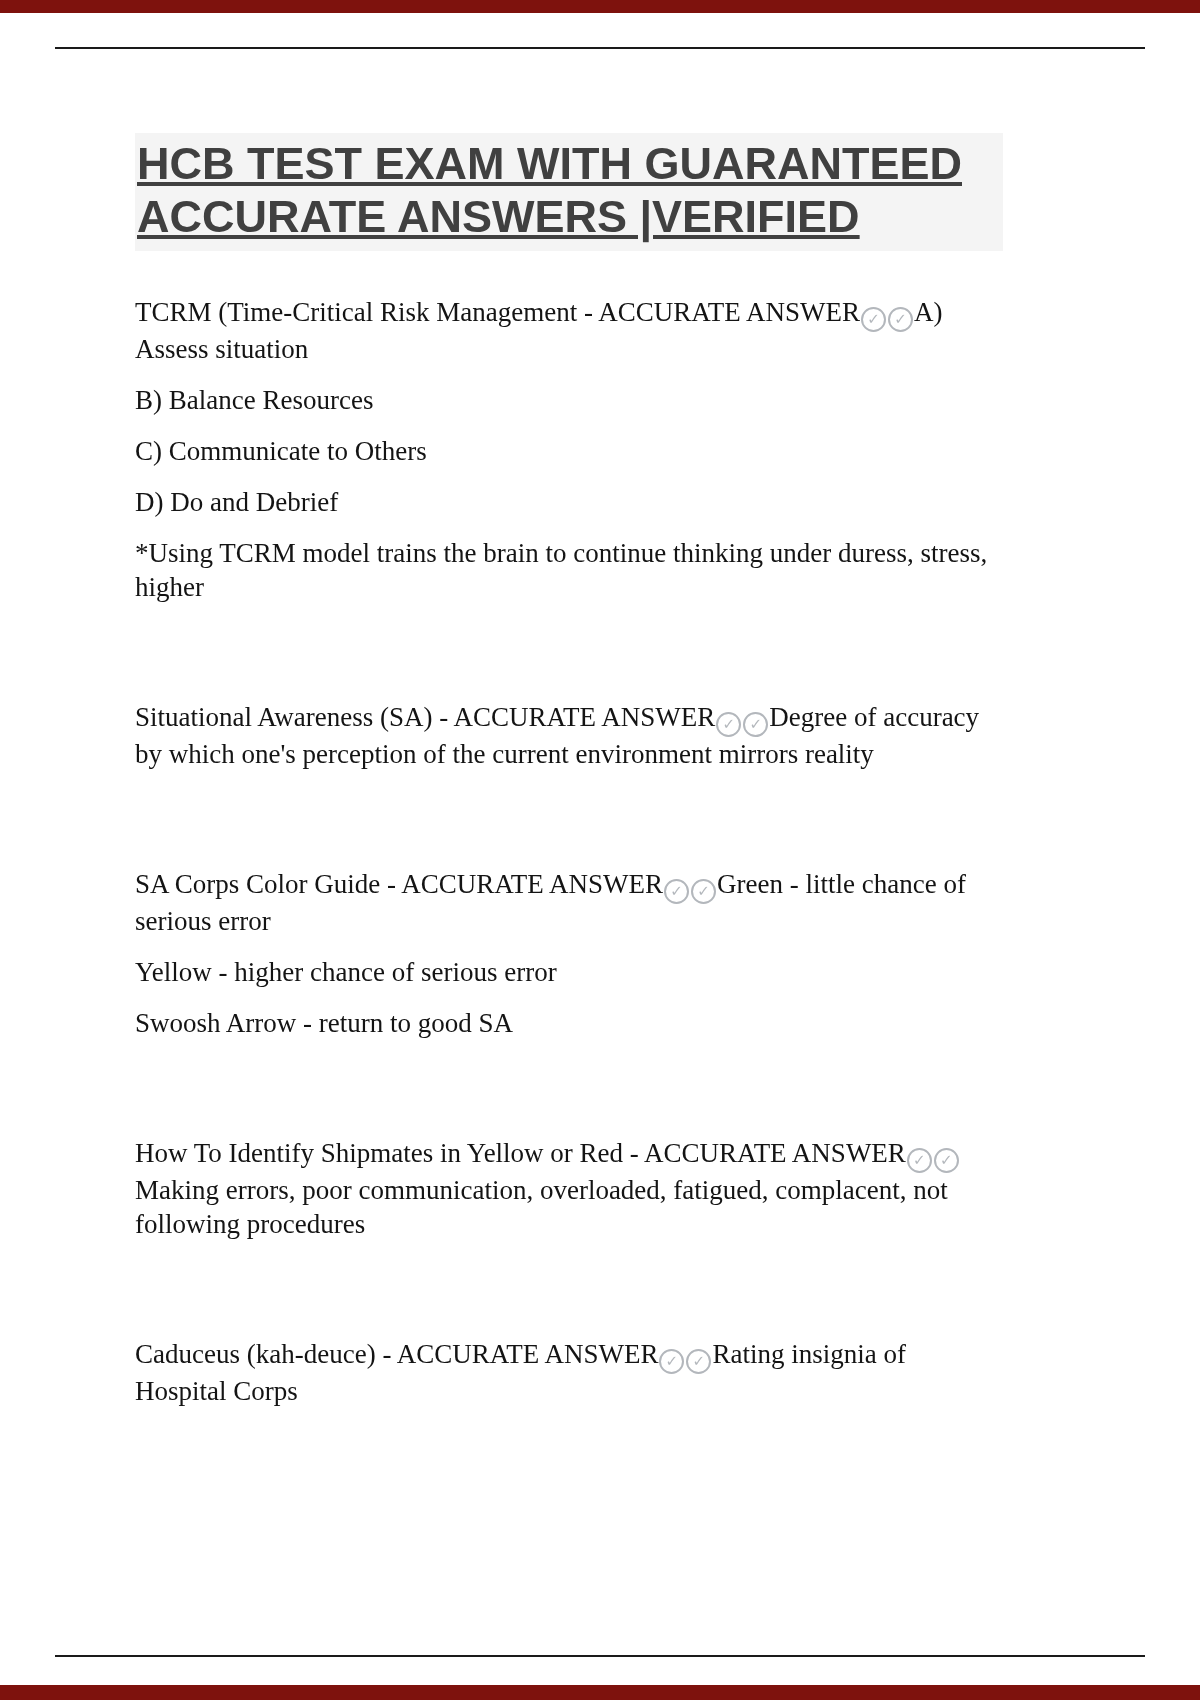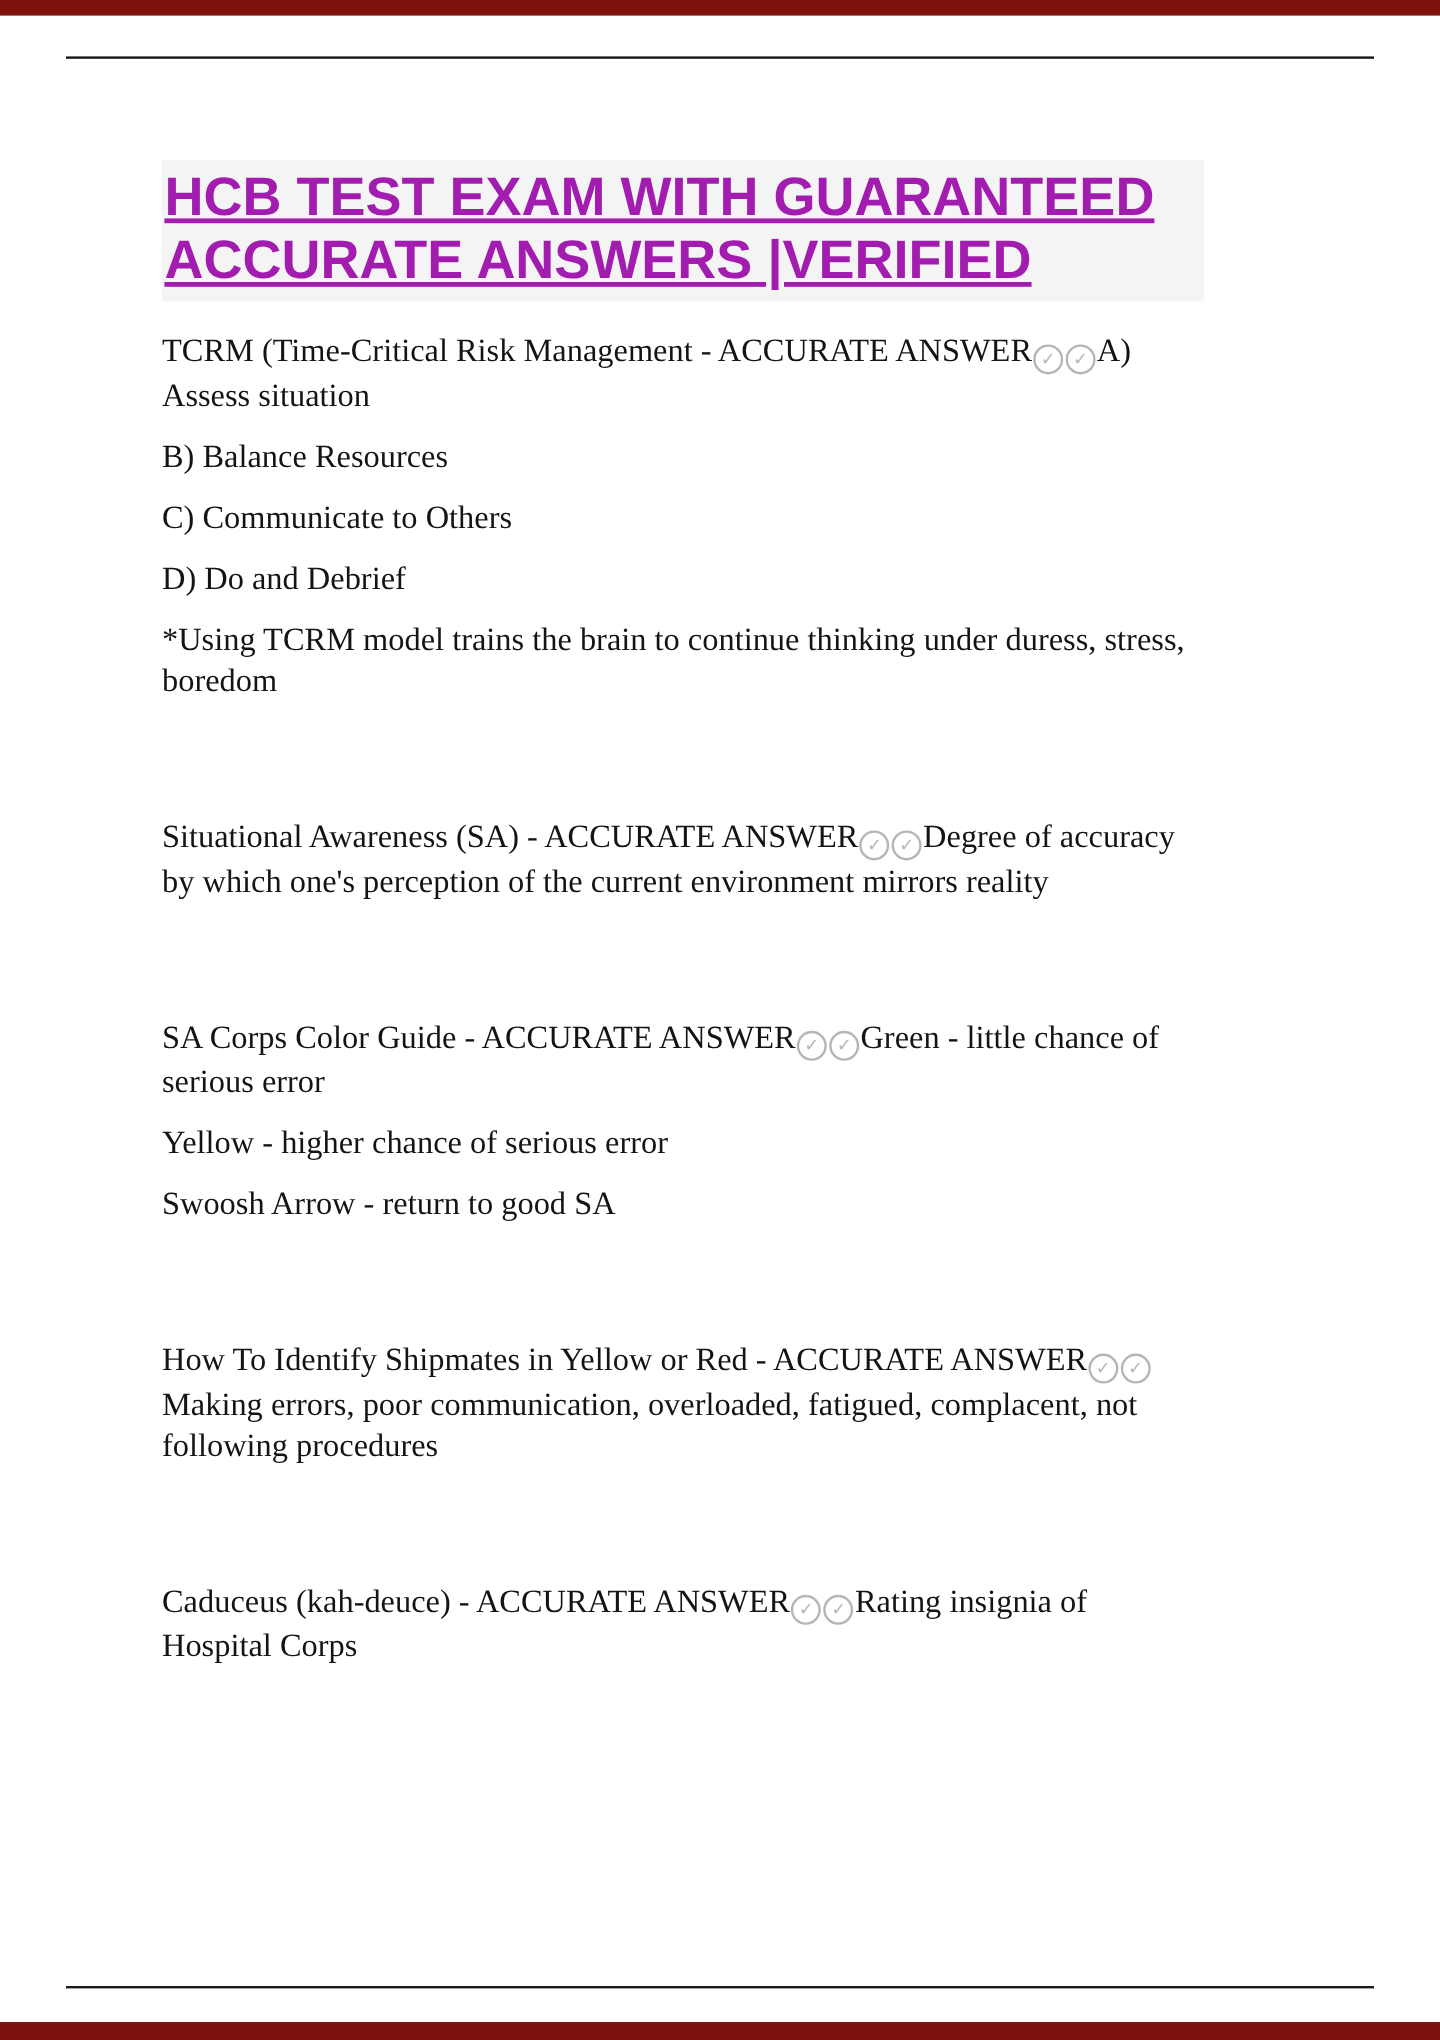--- a/index.html
+++ b/index.html
@@ -32,32 +32,32 @@
     position: absolute;
     left: 135px;
     top: 133px;
     width: 868px;
   }
   .title {
     font-family: "Liberation Sans", sans-serif;
     font-weight: bold;
     font-size: 45px;
     line-height: 1.18;
-    color: #a21caf;
+    color: #404040;
     text-decoration: underline;
     background: #f4f4f4;
     padding: 4px 2px 8px 2px;
   }
   .para {
     font-size: 27px;
     line-height: 1.26;
     color: #141414;
     margin-top: 17px;
   }
-  .para.first { margin-top: 24px; }
+  .para.first { margin-top: 44px; }
   .para.gap { margin-top: 96px; }
   .check {
     display: inline-block;
     width: 25px;
     height: 25px;
     border: 2px solid #b3b7bc;
     border-radius: 50%;
     color: #b3b7bc;
     font-family: "DejaVu Sans", sans-serif;
     font-size: 15px;
@@ -76,21 +76,21 @@
 
 <div class="content">
 
   <h1 class="title">HCB TEST EXAM WITH GUARANTEED ACCURATE ANSWERS |VERIFIED</h1>
 
   <p class="para first"><span>TCRM (Time-Critical Risk Management - ACCURATE ANSWER</span><span class="check">✓</span><span class="check">✓</span><span>A) Assess situation</span></p>
 
   <p class="para">B) Balance Resources</p>
   <p class="para">C) Communicate to Others</p>
   <p class="para">D) Do and Debrief</p>
-  <p class="para">*Using TCRM model trains the brain to continue thinking under duress, stress, boredom</p>
+  <p class="para">*Using TCRM model trains the brain to continue thinking under duress, stress, higher</p>
 
   <p class="para gap"><span>Situational Awareness (SA) - ACCURATE ANSWER</span><span class="check">✓</span><span class="check">✓</span><span>Degree of accuracy by which one's perception of the current environment mirrors reality</span></p>
 
   <p class="para gap"><span>SA Corps Color Guide - ACCURATE ANSWER</span><span class="check">✓</span><span class="check">✓</span><span>Green - little chance of serious error</span></p>
 
   <p class="para">Yellow - higher chance of serious error</p>
   <p class="para">Swoosh Arrow - return to good SA</p>
 
   <p class="para gap"><span>How To Identify Shipmates in Yellow or Red - ACCURATE ANSWER</span><span class="check">✓</span><span class="check">✓</span><span>Making errors, poor communication, overloaded, fatigued, complacent, not following procedures</span></p>
 

